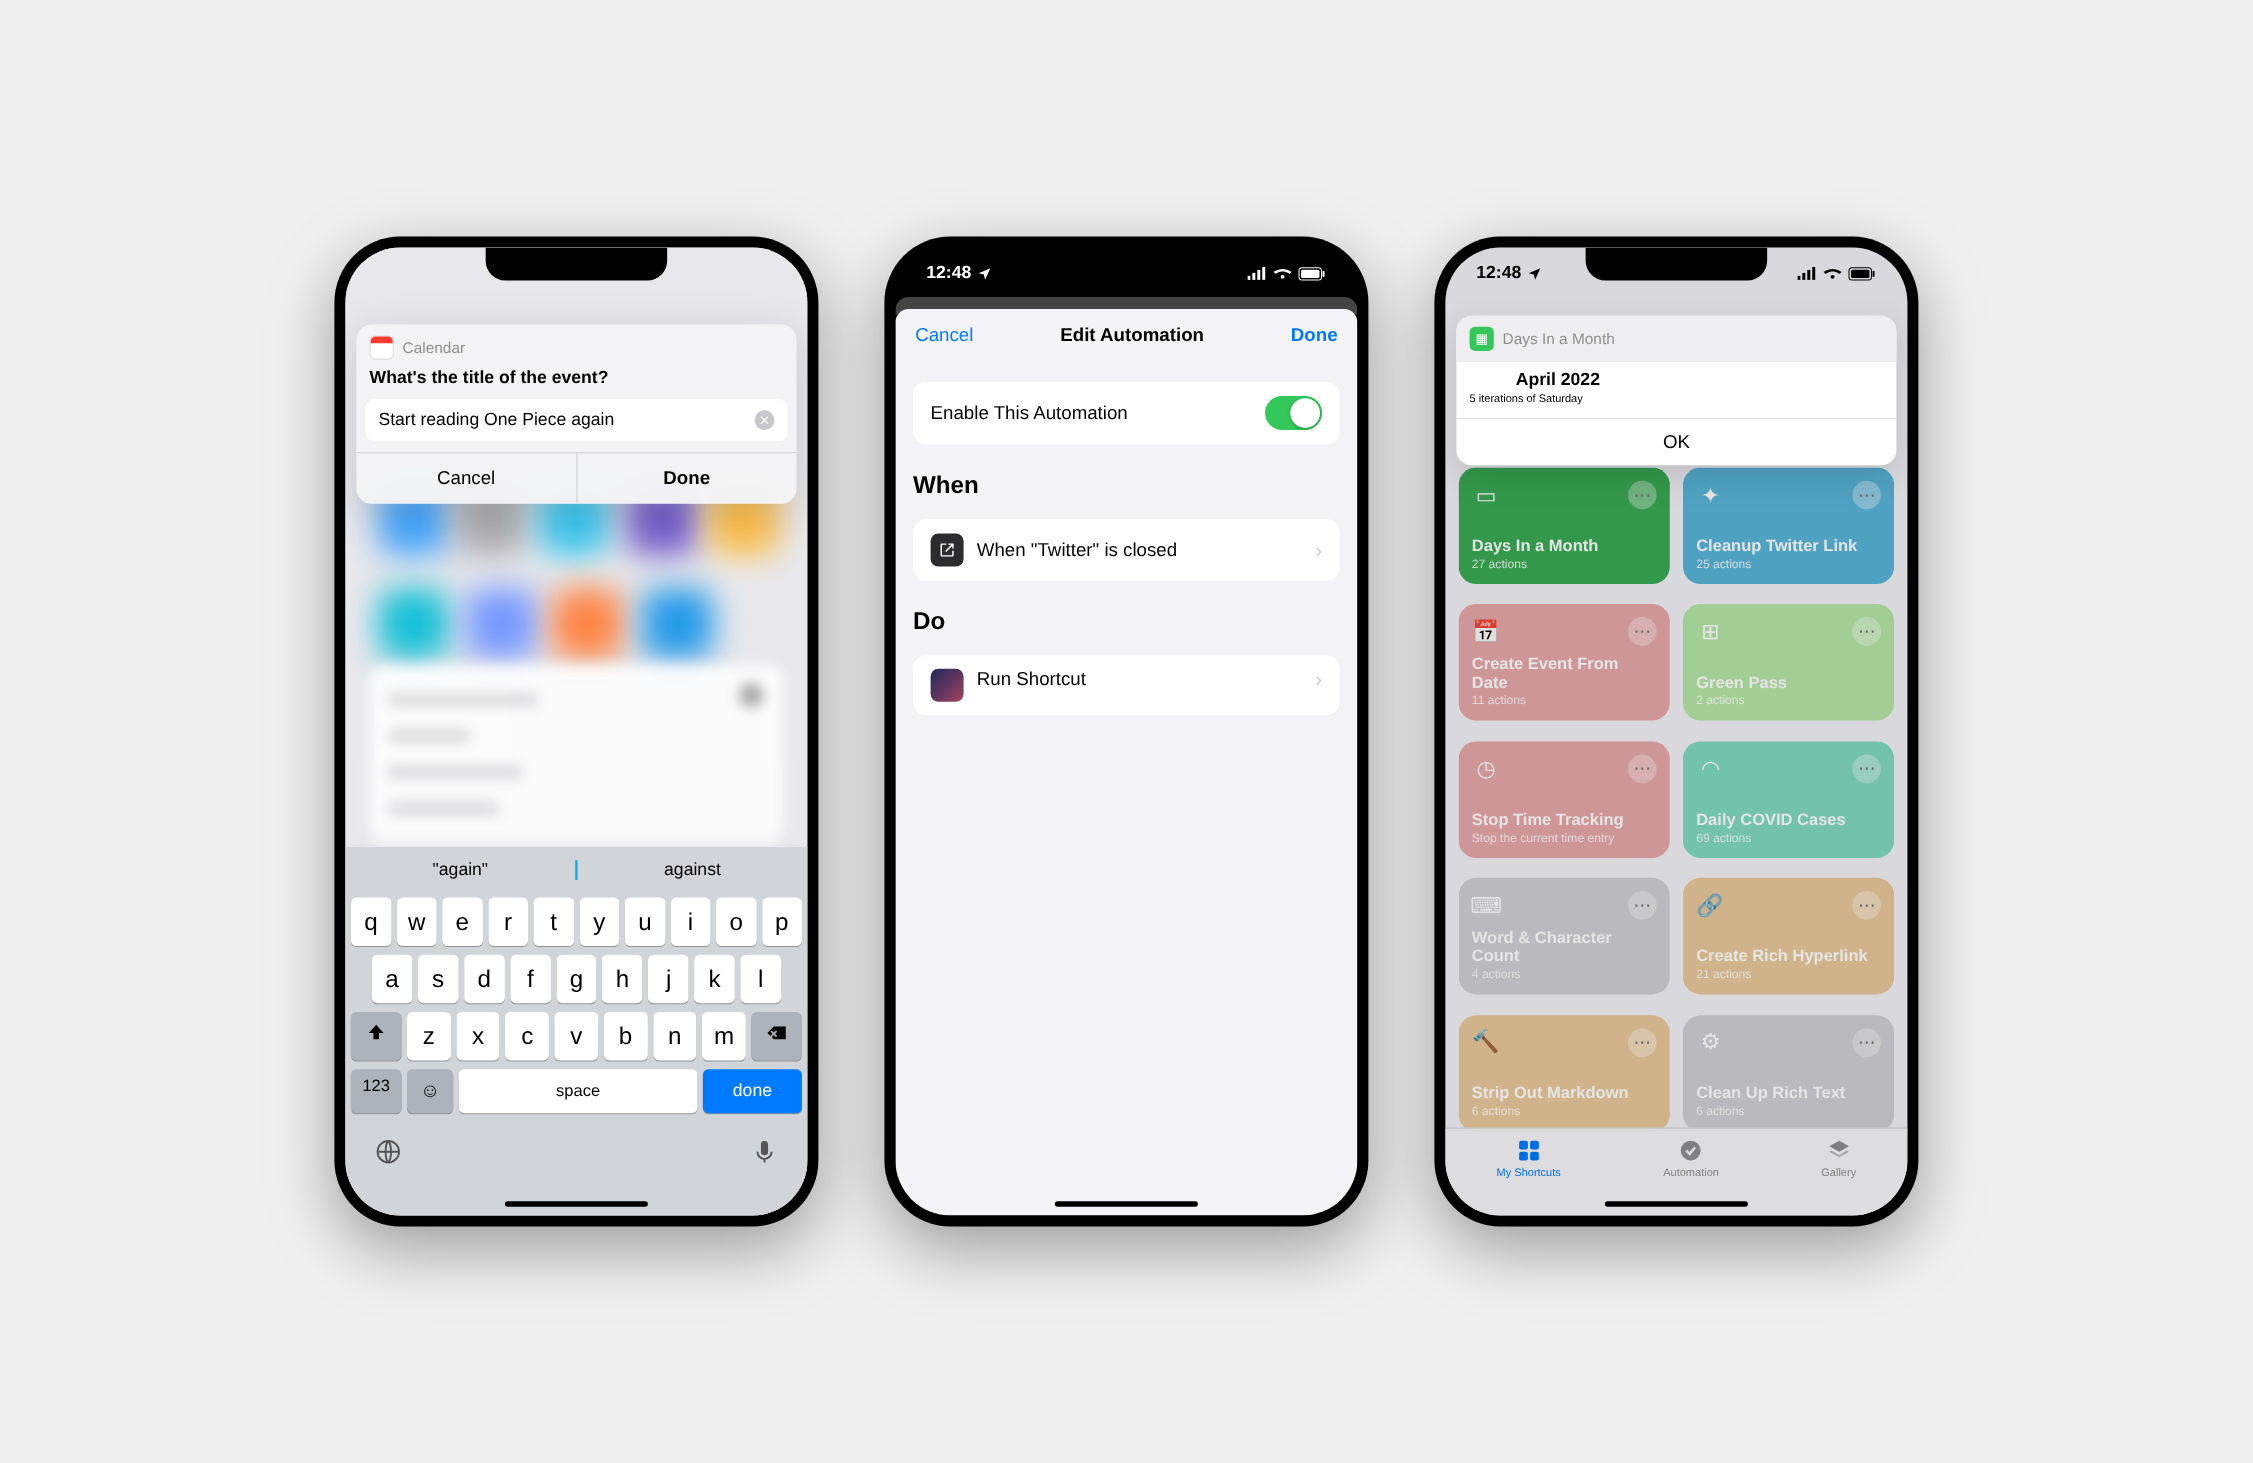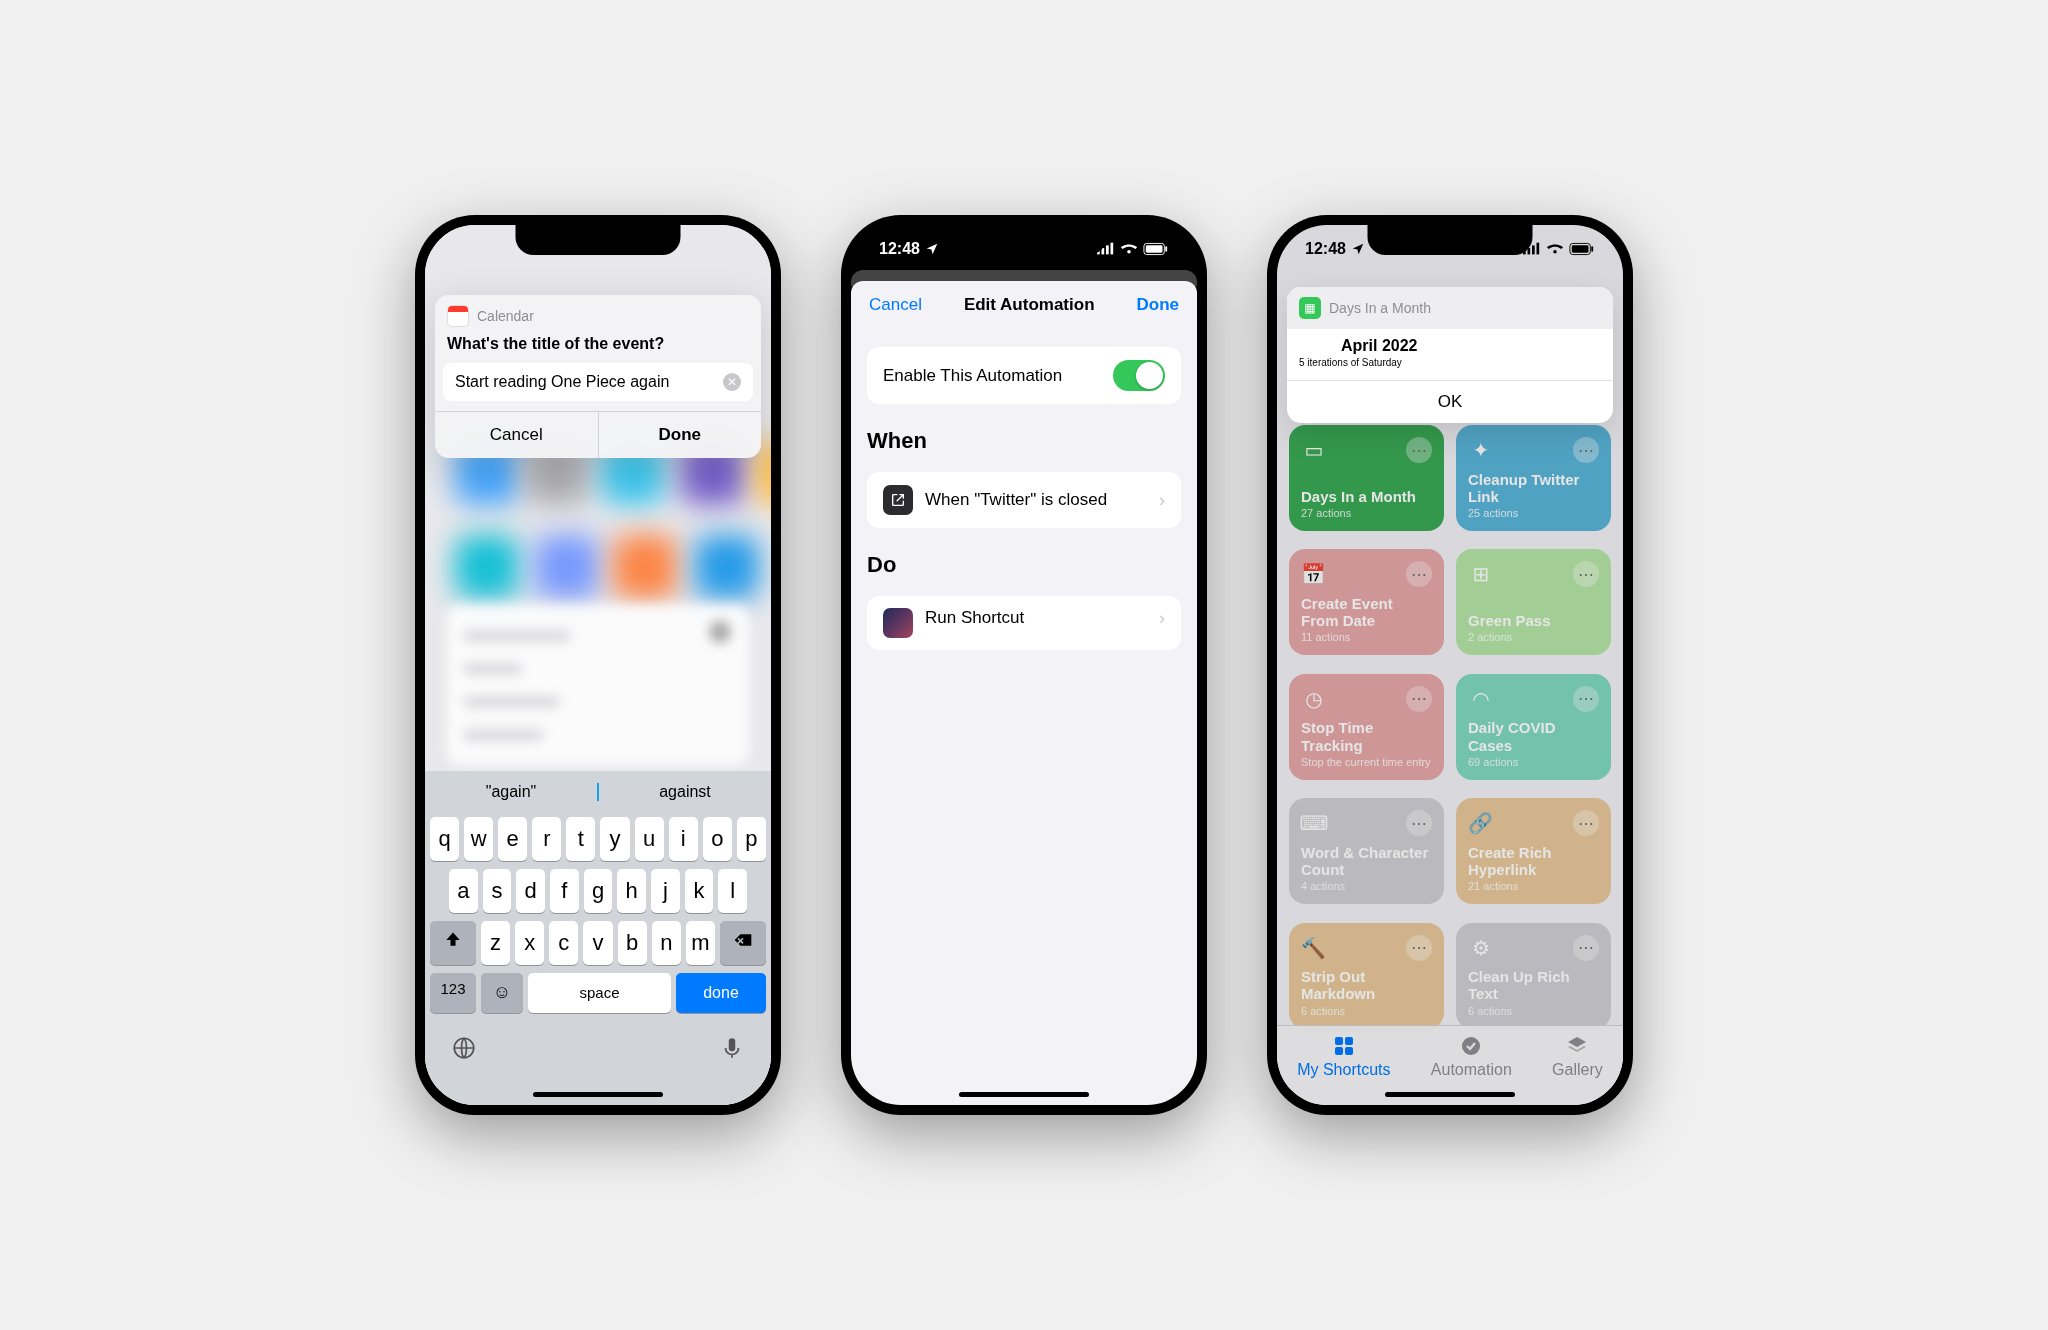--- a/index.html
+++ b/index.html
@@ -1,17 +1,17 @@
 <!DOCTYPE html>
 <html><head>
 <meta charset="utf-8">
 <style>
   * { box-sizing: border-box; margin: 0; padding: 0; font-family: -apple-system, "SF Pro Text", "Helvetica Neue", Arial, sans-serif; -webkit-font-smoothing: antialiased; }
   body { width: 2048px; height: 1330px; background: #f0f0f0; display: flex; justify-content: center; align-items: center; gap: 60px; }
-  .phone { width: 366px; height: 900px; background: #000; border-radius: 60px; padding: 10px; box-shadow: 0 20px 60px rgba(0,0,0,.35); position: relative; }
+  .phone { width: 440px; height: 900px; background: #000; border-radius: 60px; padding: 10px; box-shadow: 0 20px 60px rgba(0,0,0,.35); position: relative; }
   .screen { width: 100%; height: 100%; background: #f2f2f7; border-radius: 50px; overflow: hidden; position: relative; }
   .notch { position: absolute; top: 0; left: 50%; transform: translateX(-50%); width: 165px; height: 30px; background: #000; border-bottom-left-radius: 18px; border-bottom-right-radius: 18px; z-index: 100; }
   .home-indicator { position: absolute; bottom: 8px; left: 50%; transform: translateX(-50%); width: 130px; height: 5px; background: #000; border-radius: 3px; z-index: 100; }
 
   
   .status-bar { height: 48px; display: flex; justify-content: space-between; align-items: center; padding: 0 28px; font-size: 16px; font-weight: 600; }
   .status-left { display: flex; align-items: center; gap: 5px; }
   .status-right { display: flex; align-items: center; gap: 5px; }
   .status-right svg { height: 14px; }
 
@@ -88,21 +88,21 @@
 
   .shortcuts-grid { position:absolute; top:200px; left:12px; right:12px; bottom: 70px; display:grid; grid-template-columns:1fr 1fr; gap:12px; overflow:hidden; }
   .sc-tile { border-radius:16px; padding:12px; color:#fff; position:relative; height:106px; display:flex; flex-direction:column; justify-content:flex-end; }
   .sc-tile .top { position:absolute; top:12px; left:12px; right:12px; display:flex; justify-content:space-between; align-items:flex-start; }
   .sc-tile .dots{ width:26px; height:26px; background:rgba(255,255,255,.35); border-radius:50%; color:#6e6e6e; display:flex; align-items:center; justify-content:center; font-size:16px;}
   .sc-name { font-size:15px; font-weight:600; line-height:1.15; }
   .sc-actions { font-size:11px; opacity:.85; margin-top:2px; }
   .sc-iconbox { width:26px; height:26px; display:flex; align-items:center; justify-content:center; }
 
   .tabbar { position:absolute; bottom:0; left:0; right:0; height:80px; background:rgba(247,247,249,.94); border-top: 0.5px solid #d1d1d6; display:flex; justify-content:space-around; padding-top:8px; }
-  .tab { display:flex; flex-direction:column; align-items:center; gap:3px; font-size:16px; color:#8e8e93; }
+  .tab { display:flex; flex-direction:column; align-items:center; gap:3px; font-size:10px; color:#8e8e93; }
   .tab.active { color:#007aff; }
   .tab .ticon { width:26px; height:24px; display:flex; align-items:center; justify-content:center; }
 </style>
 </head>
 <body>
 
 <div class="phone">
   <div class="screen">
     <div class="notch"></div>
     <div class="p1-bg"></div>

